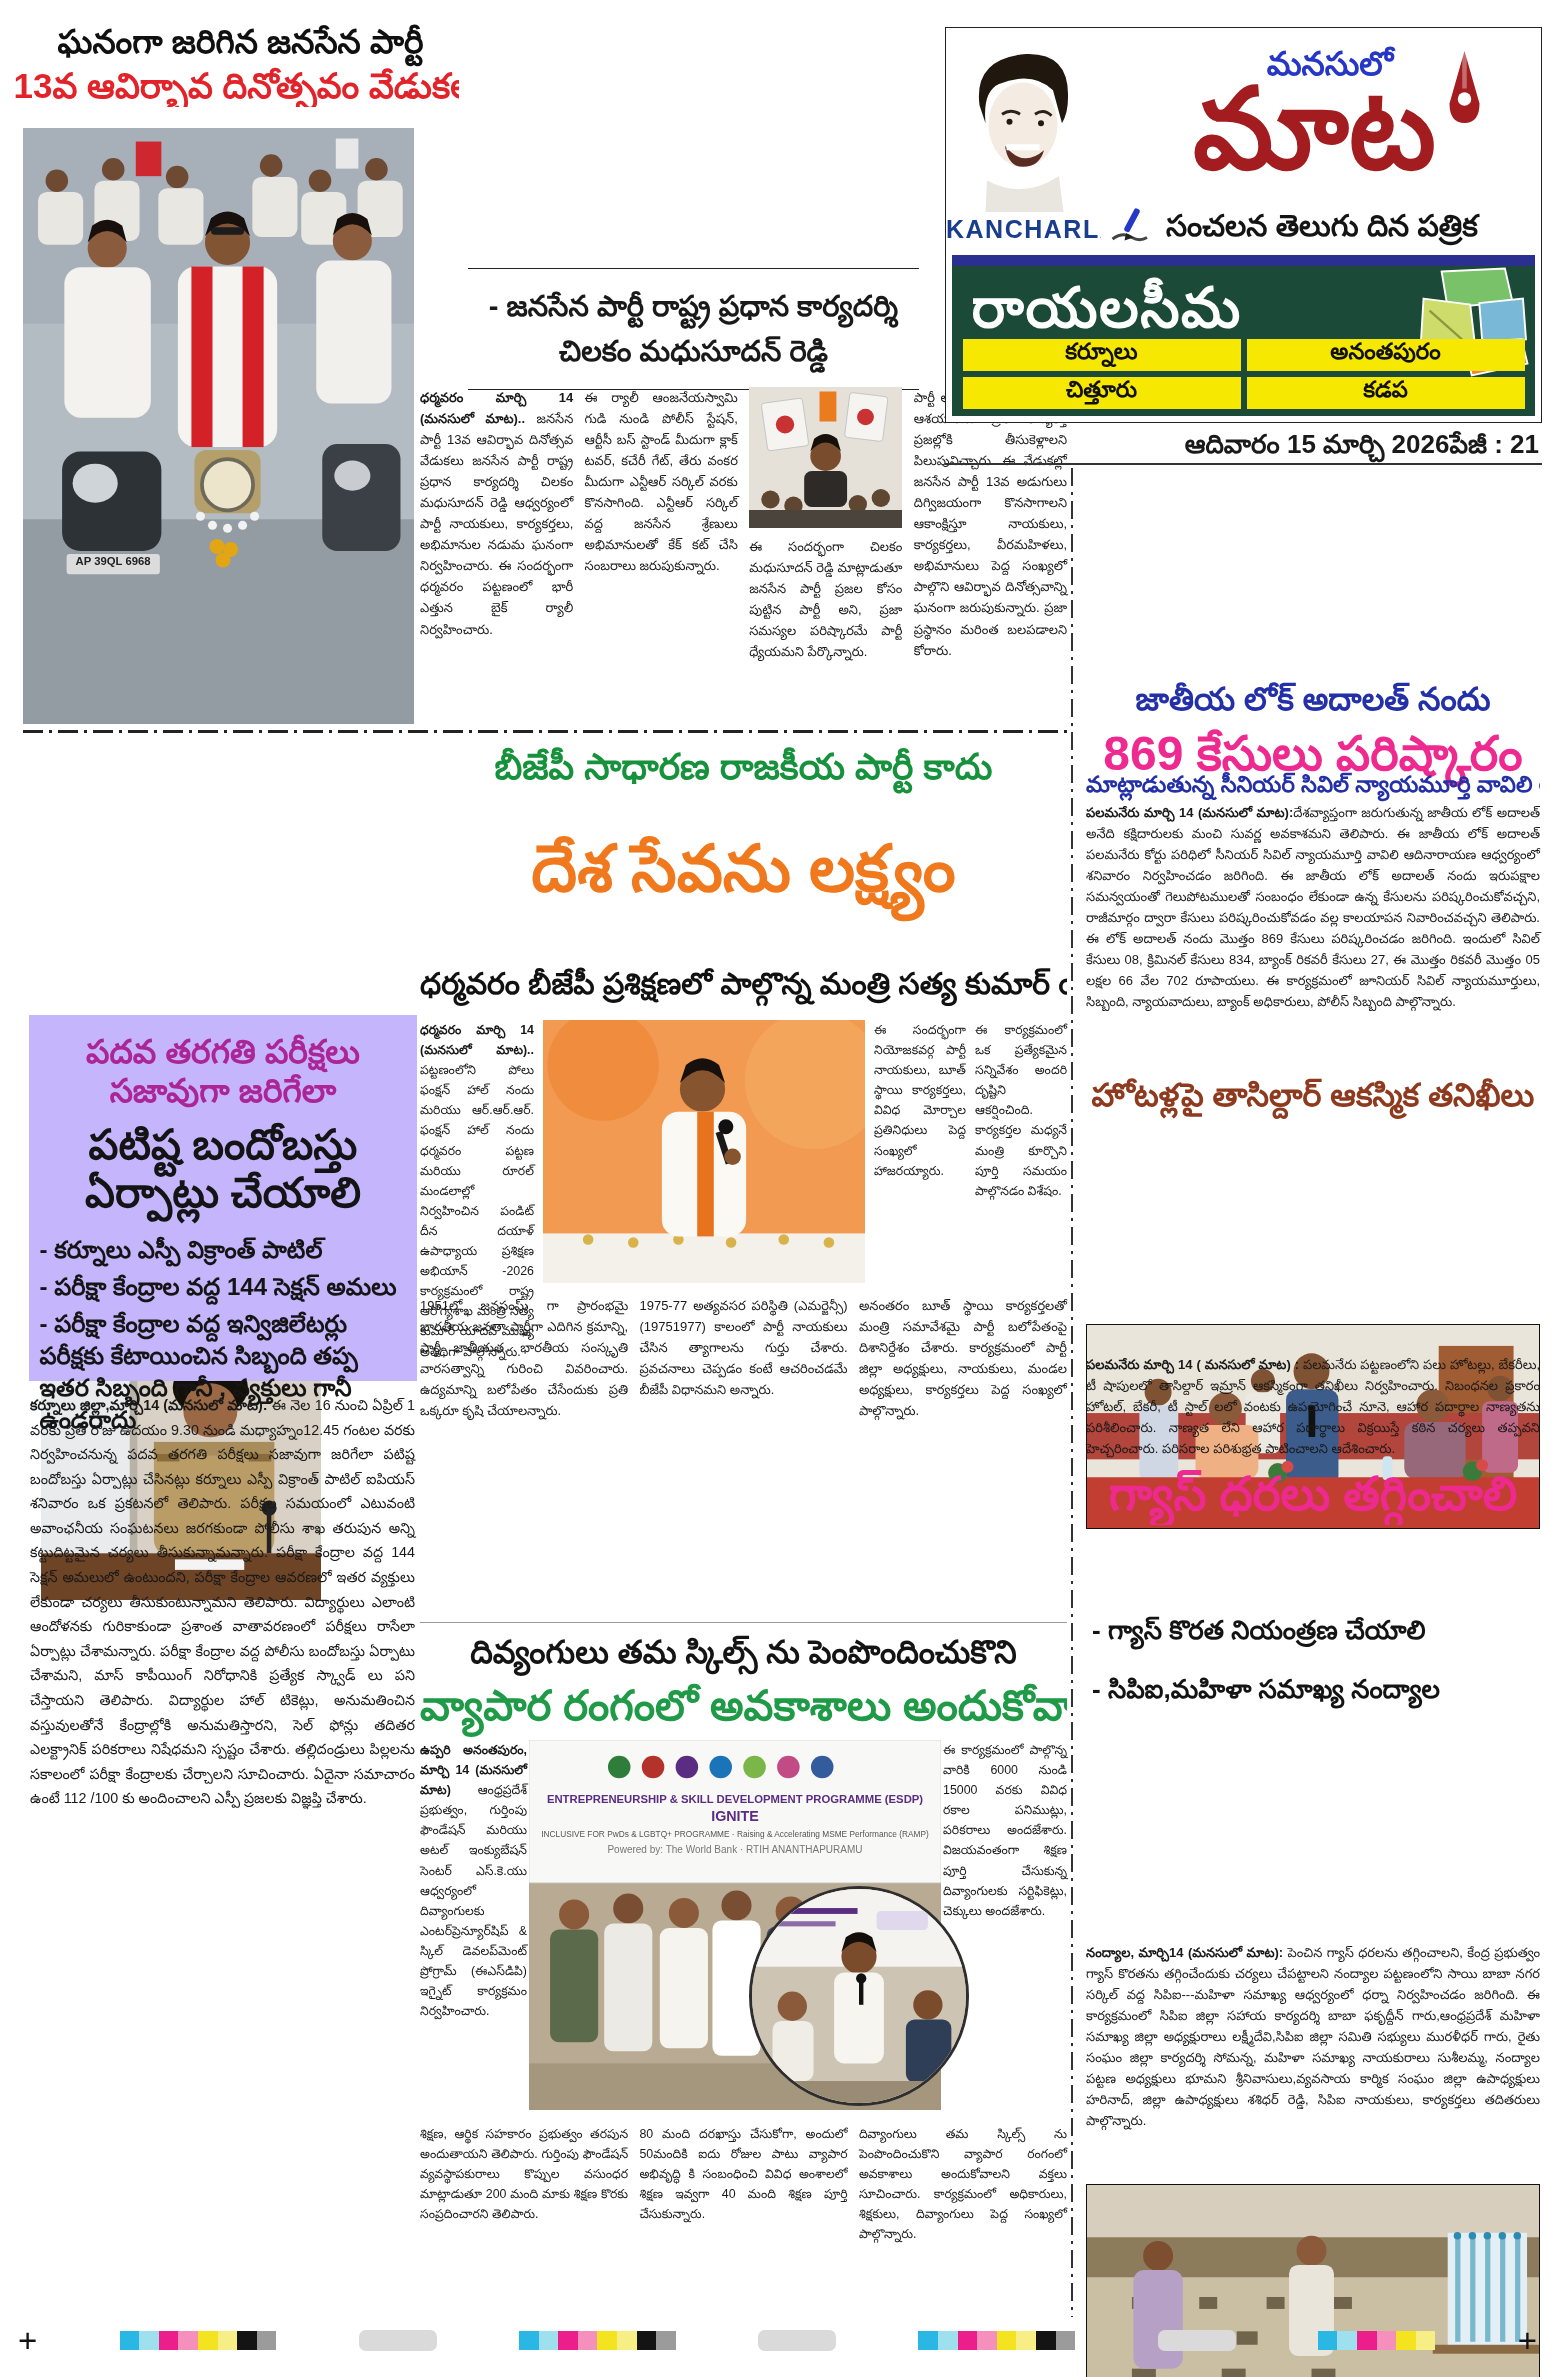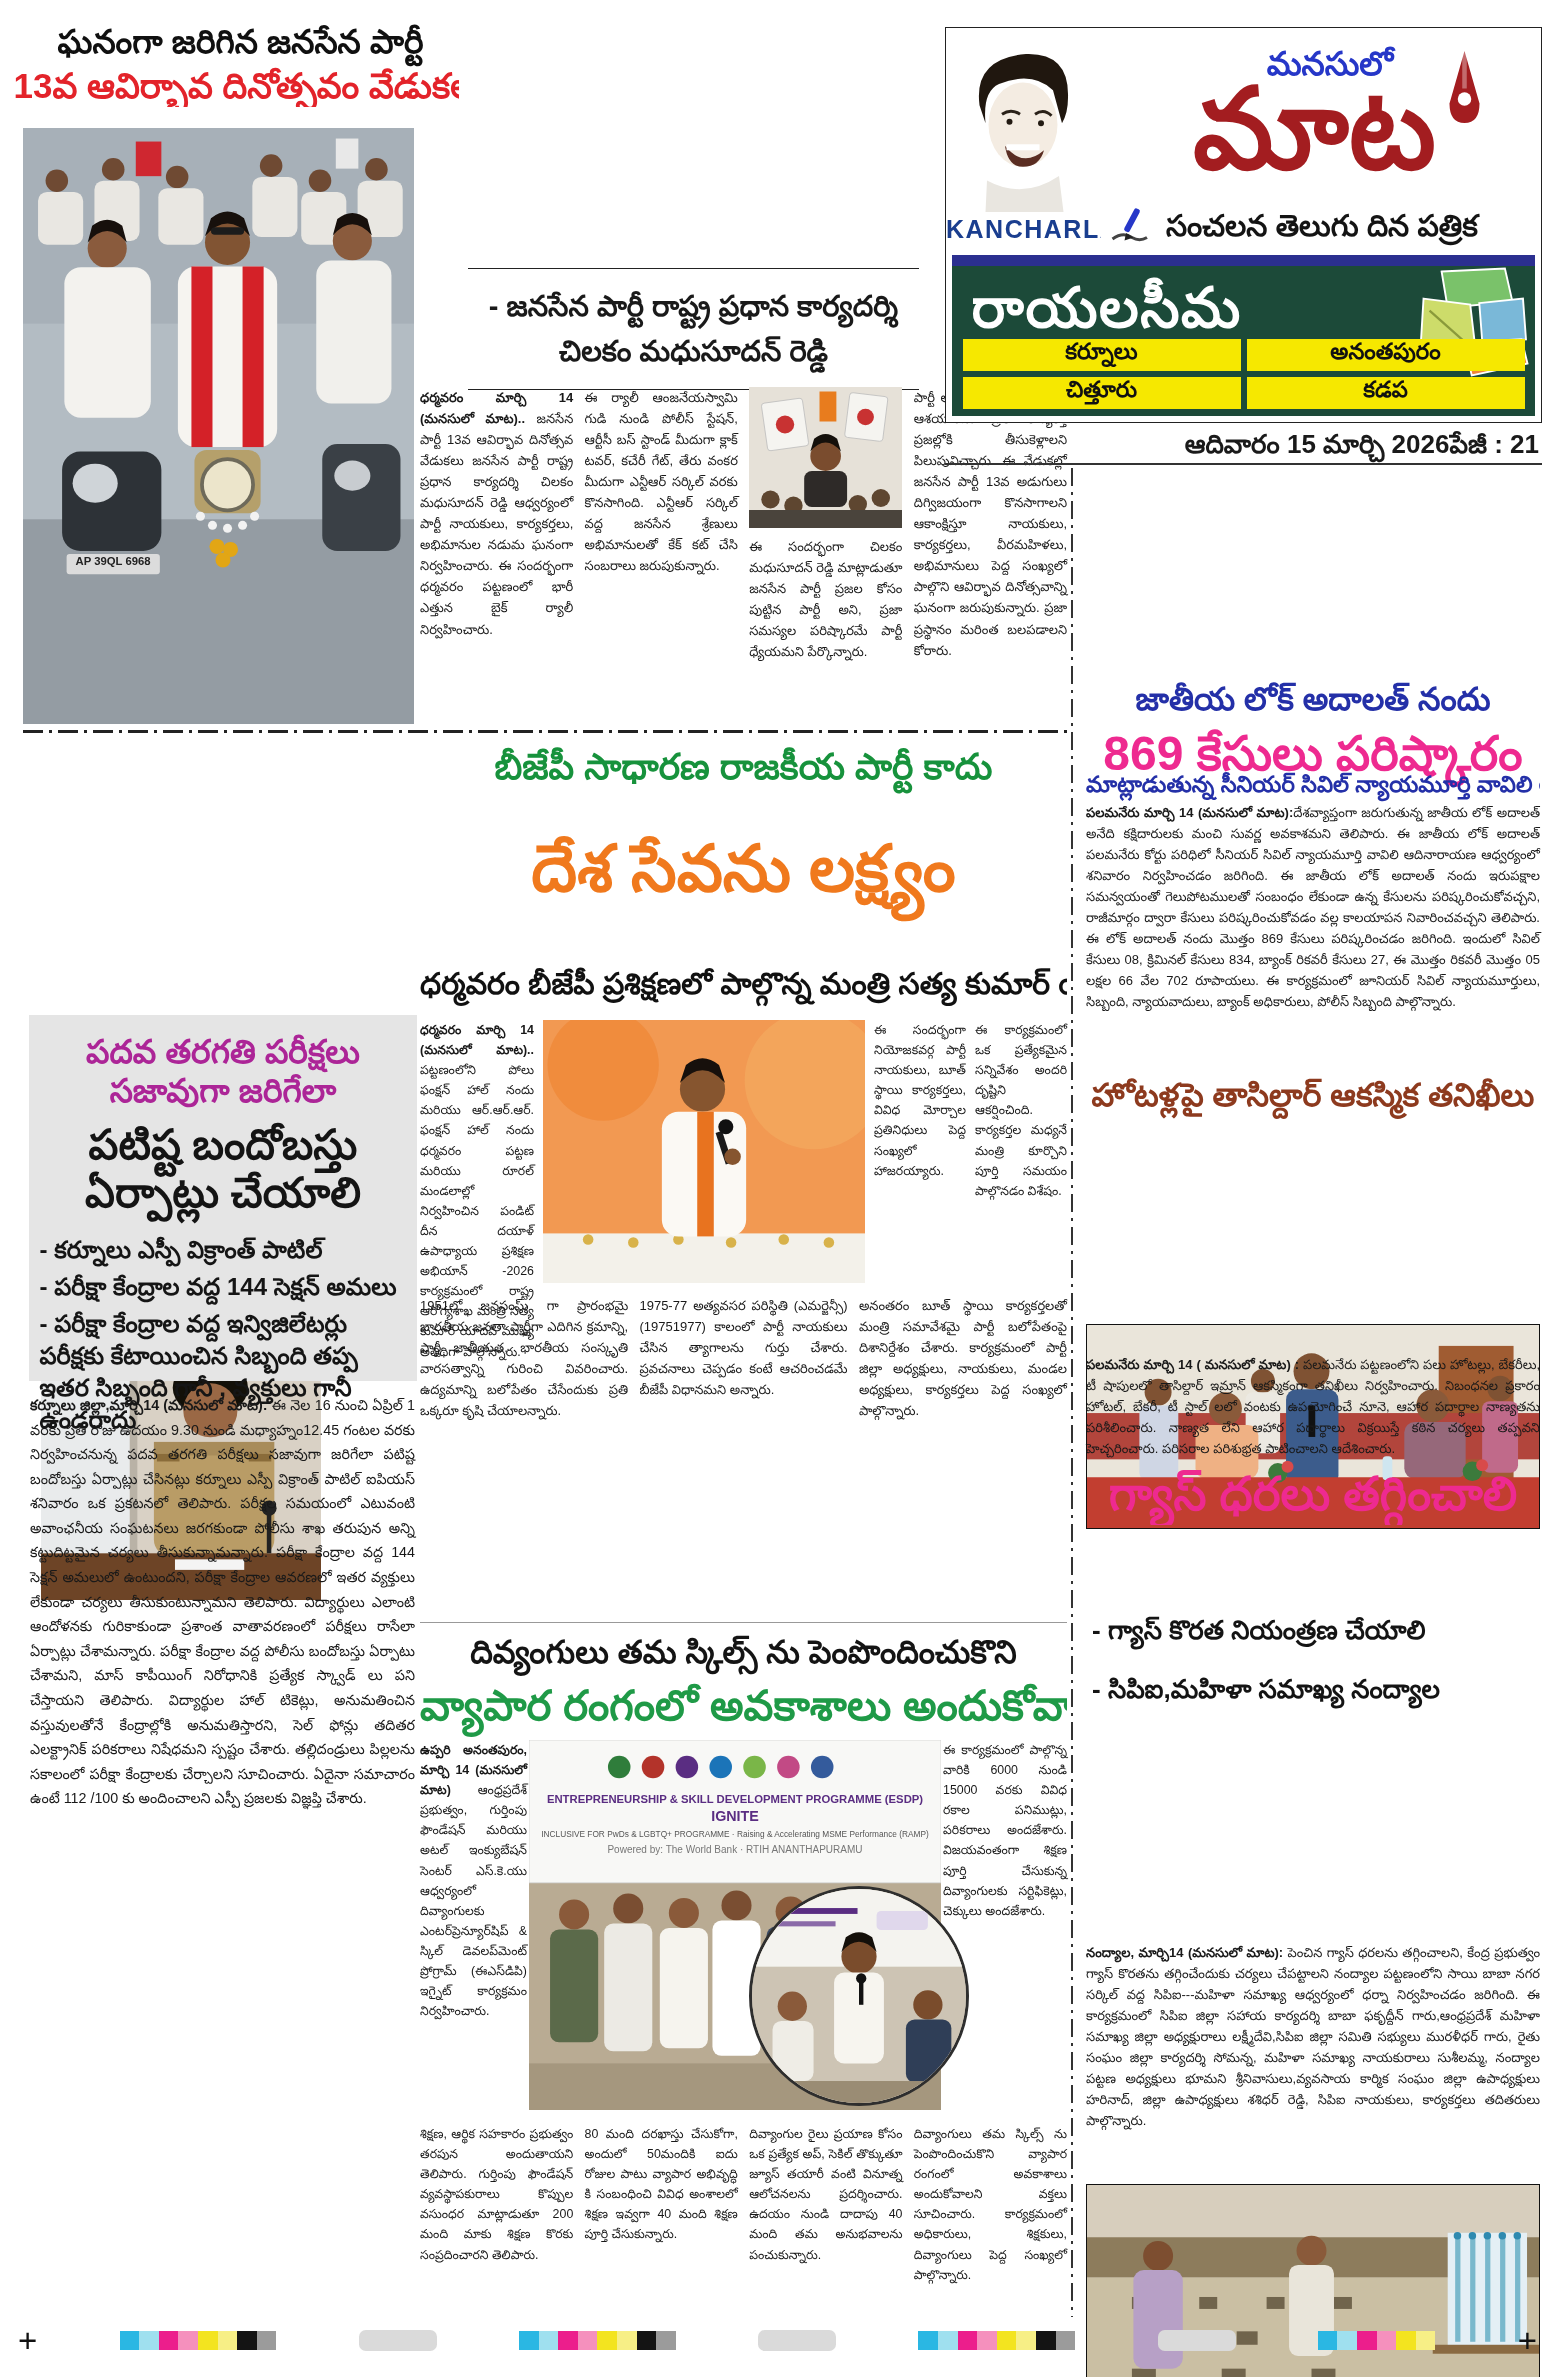--- a/index.html
+++ b/index.html
@@ -24,21 +24,21 @@
   #green-panel .bluebar{height:10.5px;background:#2b2f90}
   .ray-title{position:absolute;left:19.6px;top:19.6px;font-size:56px;font-weight:800;color:#fff;letter-spacing:1.5px}
   .dist-rows{position:absolute;left:10.5px;right:10.5px;bottom:7.5px}
   .dist-row{display:flex;gap:6px;margin-top:6px}
   .dist-cell{flex:1;height:32px;background:#f6e800;color:#111;font-weight:800;font-size:22.6px;
              display:flex;align-items:center;justify-content:center;overflow:hidden;white-space:nowrap}
   
   .hdash{height:3px;background:repeating-linear-gradient(90deg,#222 0 19.6px,transparent 19.6px 25.6px,#222 25.6px 29px,transparent 29px 35px)}
   .vdash{width:2.3px;background:repeating-linear-gradient(180deg,#333 0 18px,transparent 18px 24px,#333 24px 27px,transparent 27px 33px)}
   
-  #exam-box{background:#e5e5e5;padding:16.5px 10.5px 7.5px}
+  #exam-box{background:#c4b5fd;padding:16.5px 10.5px 7.5px}
   #exam-box .h1{color:#ac2597;font-size:33px;font-weight:800;text-align:center;line-height:1.2}
   #exam-box .h2{color:#141414;font-size:42px;font-weight:800;text-align:center;line-height:1.15;margin-top:10.5px}
   #exam-box .bullets{margin-top:16.5px;font-size:24px;font-weight:bold;line-height:1.34;color:#151515}
   #exam-box .bullets div{margin-top:4.5px}
   
   .big-bullets{font-size:26px;font-weight:800;line-height:1.5;color:#141414}
   
   #print-strip{position:absolute;left:0;top:2327px;width:1555px;height:27px;display:flex;
                align-items:center;justify-content:space-between;padding:0 18px}
   .chips{display:flex}
@@ -351,21 +351,20 @@
         <rect x="28" y="180" width="56" height="82" rx="12" fill="#efede6"></rect>
       <circle cx="240" cy="158" r="20" fill="#7a4c2c"></circle>
         <rect x="210" y="178" width="62" height="86" rx="12" fill="#2f3e57"></rect>
       <rect y="262" width="292" height="30" fill="#9a8c74"></rect>
     </svg>
   </div>
 
   <div class="abs cols" style="left:420px;top:2124px;width:647px;height:196px">
     <div class="body-txt" style="font-size:12.4px">శిక్షణ, ఆర్థిక సహకారం ప్రభుత్వం తరపున అందుతాయని తెలిపారు. గుర్తింపు ఫౌండేషన్ వ్యవస్థాపకురాలు కొప్పుల వసుంధర మాట్లాడుతూ 200 మంది మాకు శిక్షణ కొరకు సంప్రదించారని తెలిపారు.</div>
     <div class="body-txt" style="font-size:12.4px">80 మంది దరఖాస్తు చేసుకోగా, అందులో 50మందికి ఐదు రోజుల పాటు వ్యాపార అభివృద్ధి కి సంబంధించి వివిధ అంశాలలో శిక్షణ ఇవ్వగా 40 మంది శిక్షణ పూర్తి చేసుకున్నారు.</div>
-    <div class="body-txt" style="font-size:12.4px">దివ్యాంగుల రైలు ప్రయాణ కోసం ఒక ప్రత్యేక అప్, సెకిల్ తొక్కుతూ జ్యూస్ తయారీ వంటి వినూత్న ఆలోచనలను ప్రదర్శించారు. ఉదయం నుండి దాదాపు 40 మంది తమ అనుభవాలను పంచుకున్నారు.</div>
     <div class="body-txt" style="font-size:12.4px">దివ్యాంగులు తమ స్కిల్స్ ను పెంపొందించుకొని వ్యాపార రంగంలో అవకాశాలు అందుకోవాలని వక్తలు సూచించారు. కార్యక్రమంలో అధికారులు, శిక్షకులు, దివ్యాంగులు పెద్ద సంఖ్యలో పాల్గొన్నారు.</div>
   </div>
 
   <div class="abs photo bordered" style="left:1086px;top:469px;width:454px;height:205px">
     <svg viewBox="0 0 604 272" preserveAspectRatio="none">
       <rect width="604" height="272" fill="#eae5da"></rect>
       <rect x="470" y="28" width="100" height="182" fill="#a05c32"></rect>
       <rect y="118" width="604" height="62" fill="#b2453c"></rect>
       <circle cx="95" cy="90" r="18" fill="#7f5233"></circle>
         <rect x="70" y="108" width="52" height="100" rx="10" fill="#cfd6e4"></rect>

